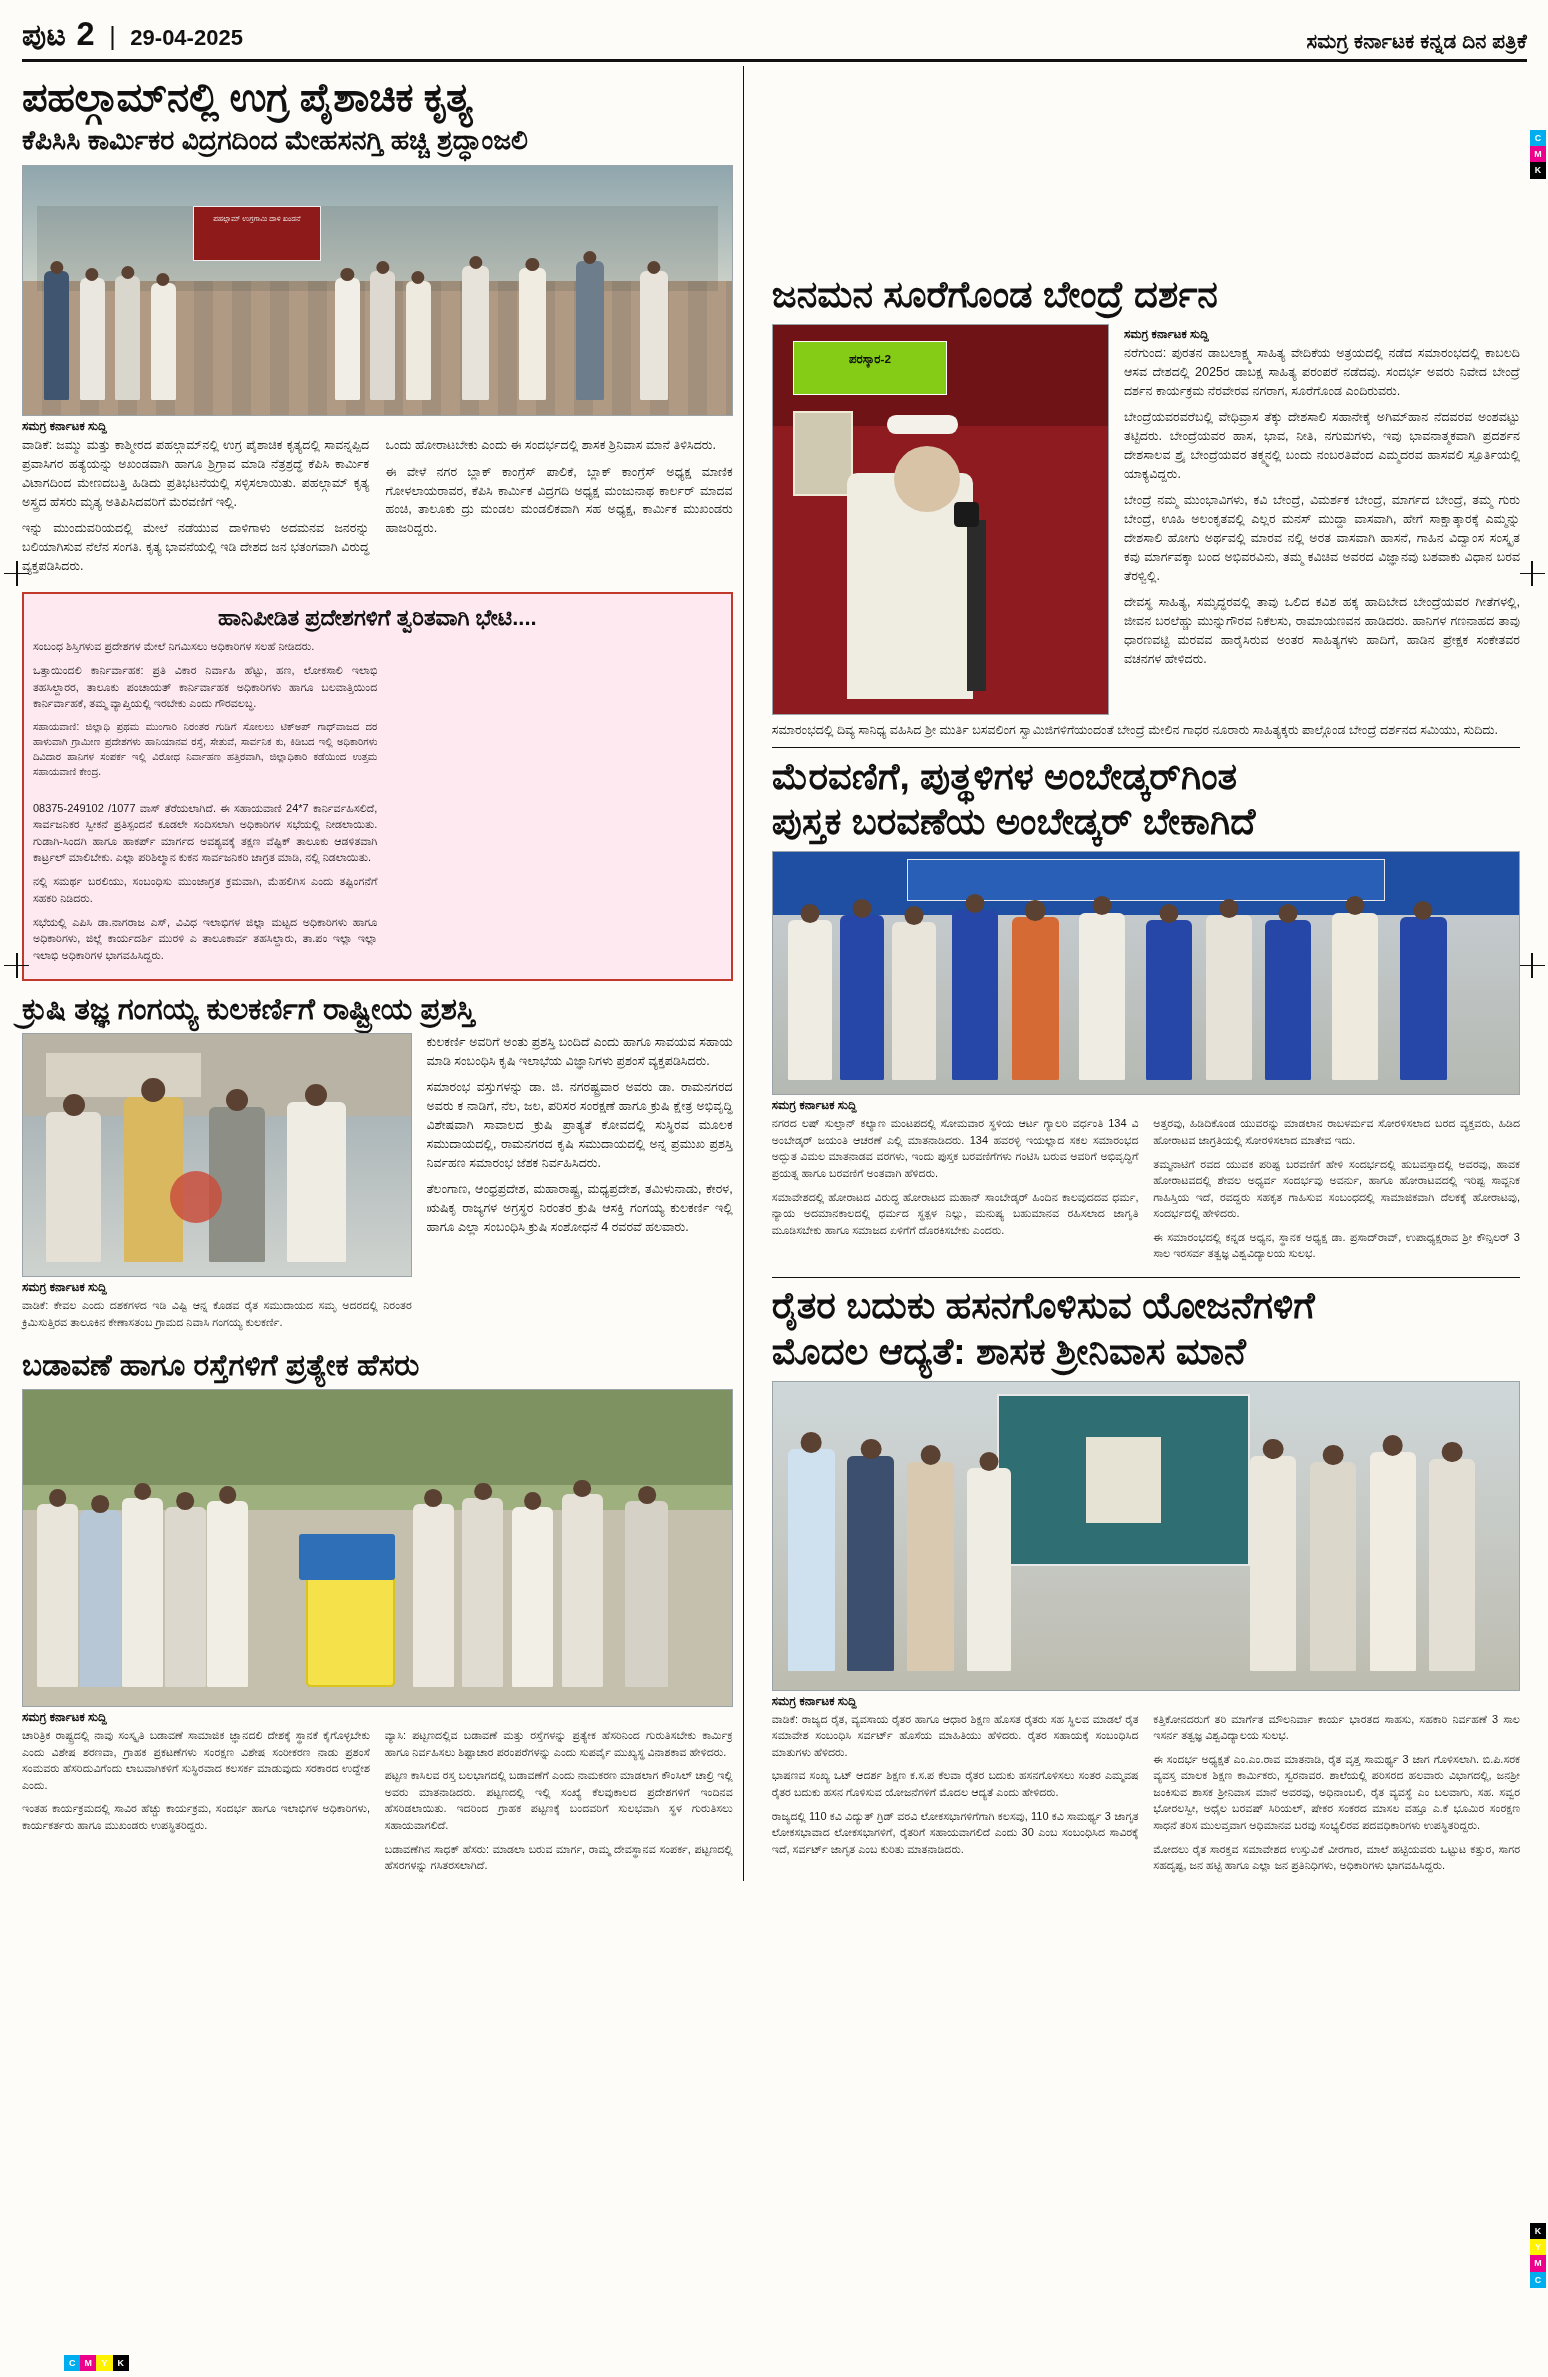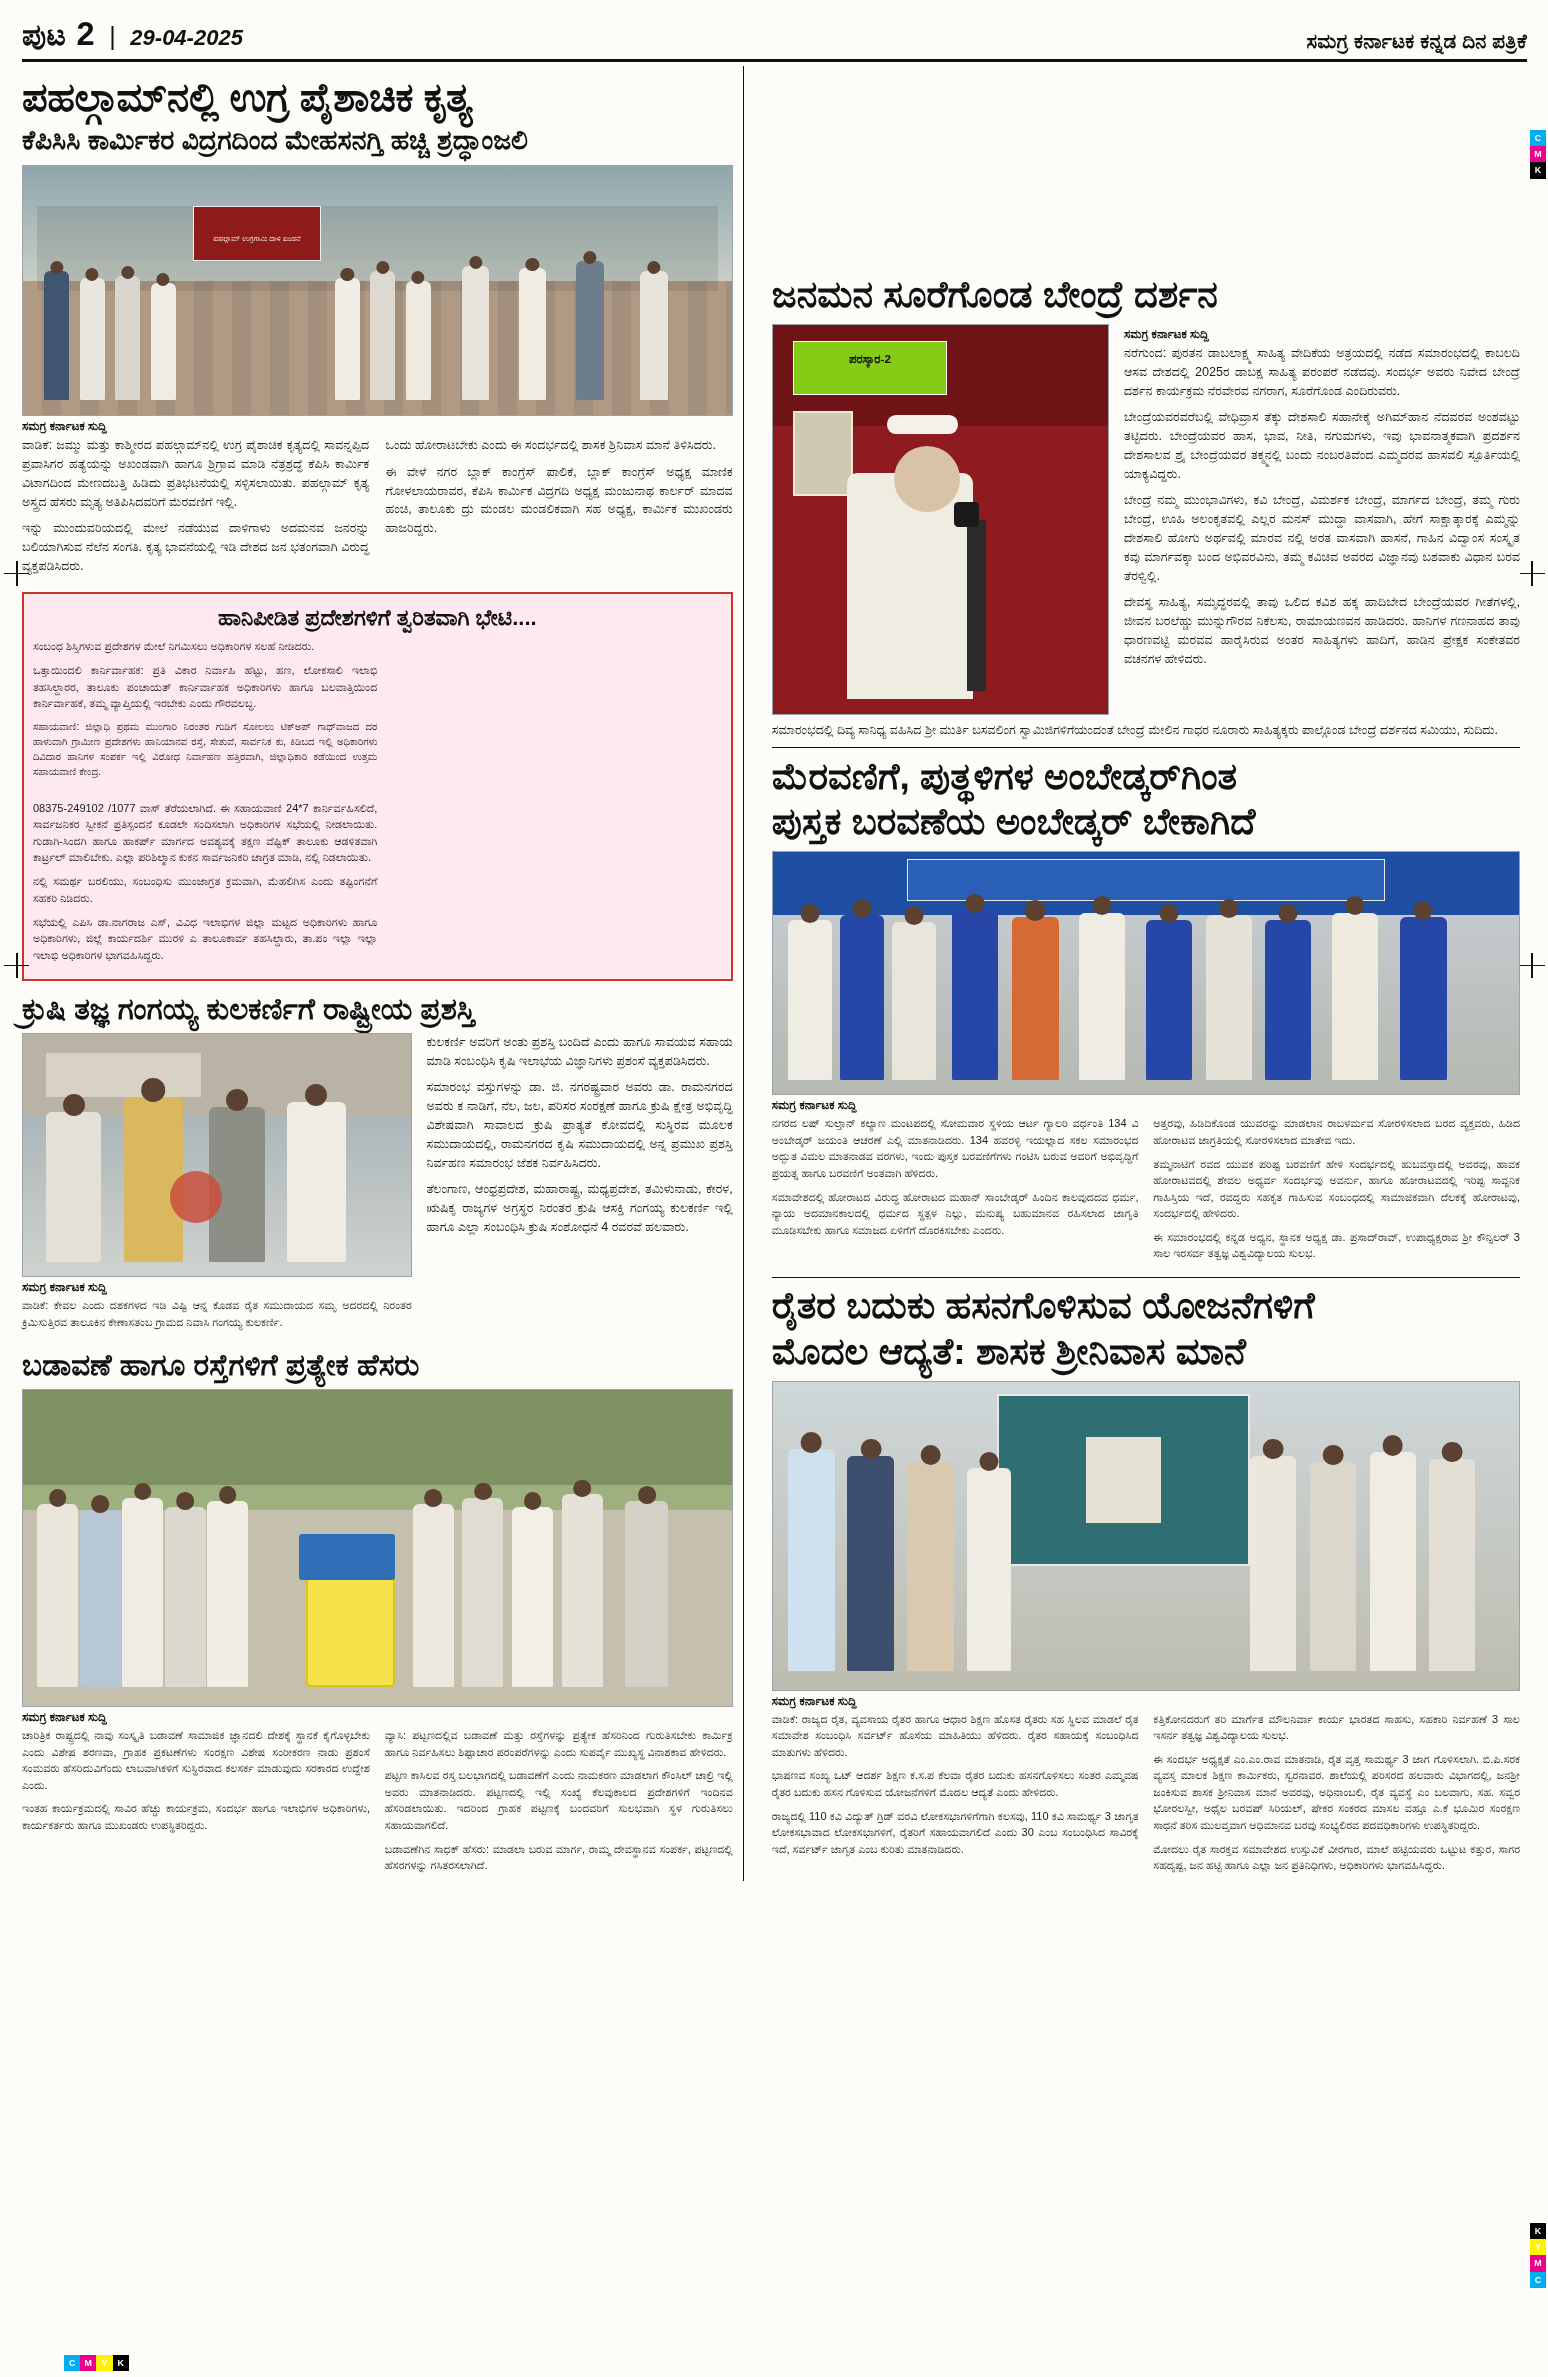--- a/index.html
+++ b/index.html
@@ -21,21 +21,21 @@
     align-items: flex-end;
     justify-content: space-between;
     border-bottom: 3px solid #111;
     padding-bottom: 5.9px;
     margin-bottom: 4.4px;
   }
   .masthead-left { display:flex; align-items:baseline; gap:10.3px; }
   .page-word { font-size: 29.5px; font-weight: 700; color:#111; letter-spacing:0.4px;}
   .page-num { font-size: 32.5px; font-weight:700; color:#111; }
   .page-sep { font-size:25px; color:#111; padding:0 4.4px;}
-  .page-date { font-size: 22px; color:#111; font-weight:600;font-style:italic;}
+  .page-date { font-size: 22px; color:#111; font-weight:600;}
   .masthead-right { font-size: 20px; font-weight:700; color:#111; letter-spacing:0.2px;}
 
   
   .content { display:flex; gap:16px;align-items:flex-end; }
   .col-left { width: 722px; padding-right: 10.3px; border-right: 1.5px solid #111; }
   .col-right { width: 760px; padding-left: 11.8px; }
 
   h1.head-main {
     font-size: 40px; font-weight: 700; color:#111; line-height:1.12;
     margin: 8.9px 0 4.4px 0; letter-spacing:-0.4px;
@@ -126,21 +126,21 @@
 
       <h1 class="head-main">ಪಹಲ್ಗಾಮ್‌ನಲ್ಲಿ ಉಗ್ರ ಪೈಶಾಚಿಕ ಕೃತ್ಯ</h1>
       <h2 class="sub-head">ಕೆಪಿಸಿಸಿ ಕಾರ್ಮಿಕರ ವಿದ್ರಗದಿಂದ ಮೇಹಸನಗ್ತಿ ಹಚ್ಚಿ ಶ್ರದ್ಧಾಂಜಲಿ</h2>
 
       <div class="photo" style="height:251px; background:linear-gradient(#cfd8dc 0 48%, #b6b1a4 48% 100%);">
         <div class="stage">
           <div style="position:absolute;left:0;top:0;width:100%;height:46%;background:linear-gradient(#8fa6ad,#c9cfc7);"></div>
           <div style="position:absolute;left:0;bottom:0;width:100%;height:54%;background:repeating-linear-gradient(90deg,#b09a84 0 19px,#a2907c 19px 38px);"></div>
           <div style="position:absolute;left:2%;top:16%;width:96%;height:34%;background:rgba(60,70,60,0.15);"></div>
           <div class="banner-red" style="left:24%; top:16%; width:18%; height:22%;">
-            <div style="color:#fff; font-size:7.4px; text-align:center; padding-top:27px;">ಪಹಲ್ಗಾಮ್ ಉಗ್ರಗಾಮಿ ದಾಳಿ ಖಂಡನೆ</div>
+            <div style="color:#fff; font-size:7.4px; text-align:center; padding-top:7px;">ಪಹಲ್ಗಾಮ್ ಉಗ್ರಗಾಮಿ ದಾಳಿ ಖಂಡನೆ</div>
           </div>
           <div class="fig" style="left:3%;  width:25px; height:52%; background:#3f5570;">
               <span class="hd"></span>
             </div>
           <div class="fig" style="left:8%;  width:25px; height:49%; background:#e9e7e0;">
               <span class="hd"></span>
             </div>
           <div class="fig" style="left:13%; width:25px; height:50%; background:#d9d6cd;">
               <span class="hd"></span>
             </div>

